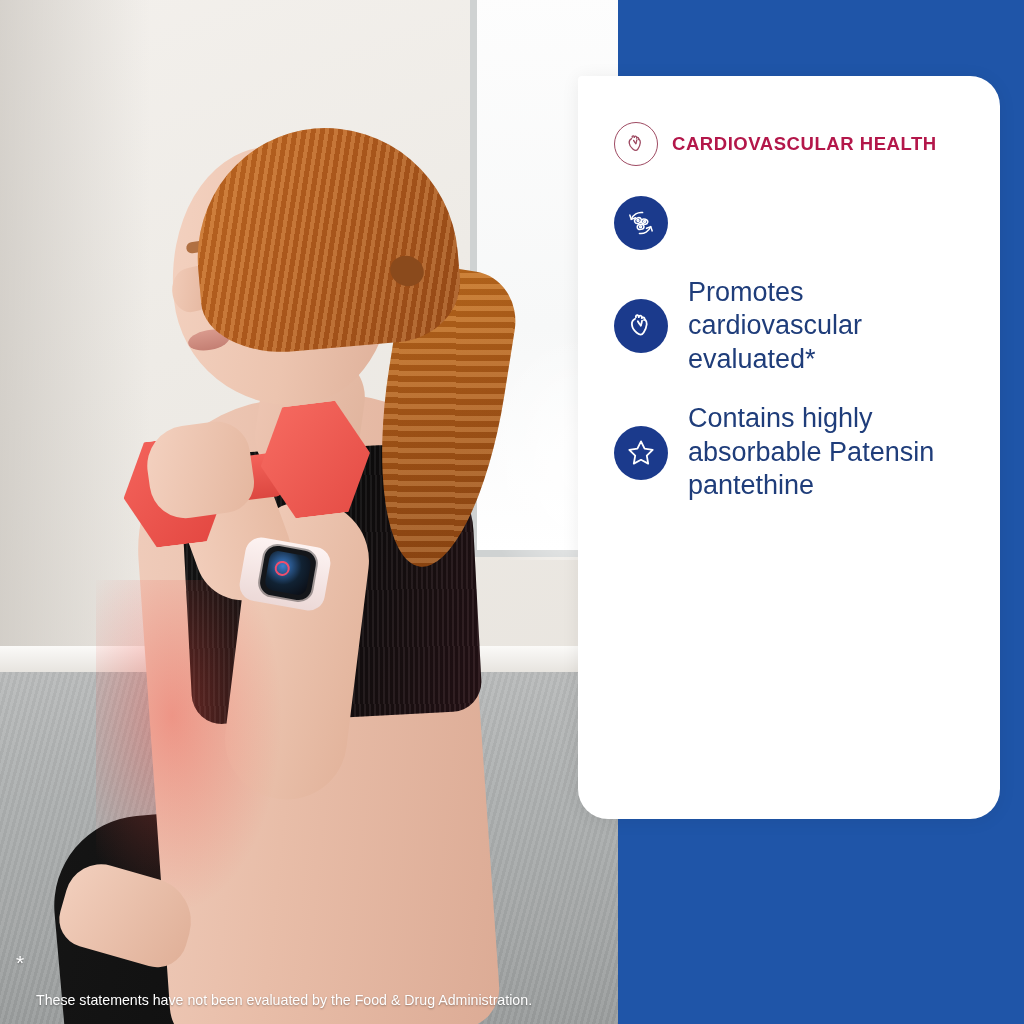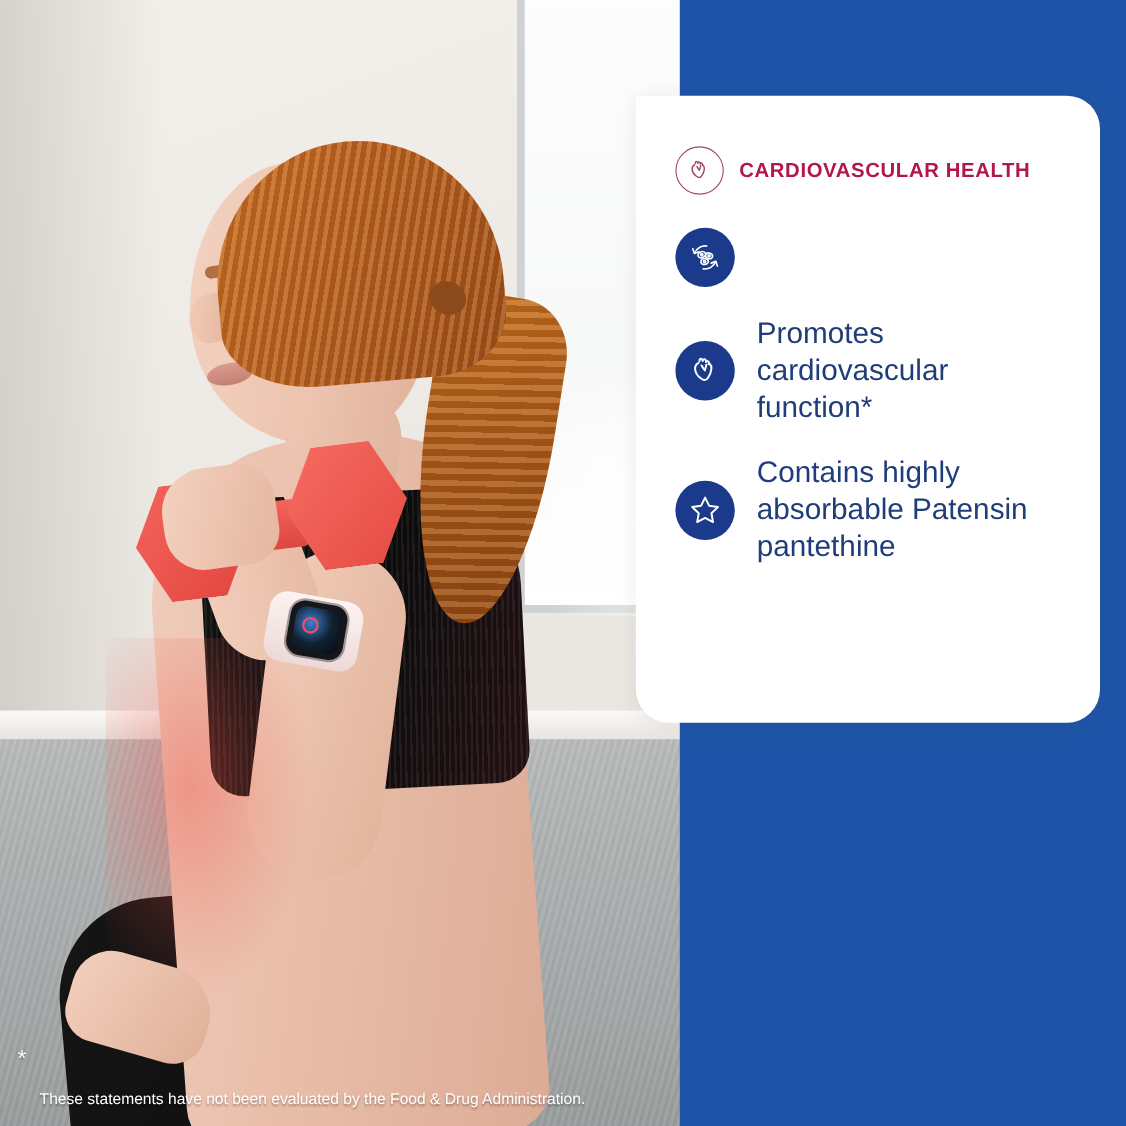--- a/index.html
+++ b/index.html
@@ -107,21 +107,21 @@
     box-shadow:0 0 0 2px rgba(0,0,0,.35);}
   .ph-watchface{position:absolute;left:5px;top:5px;right:5px;bottom:5px;border-radius:9px;
     background:radial-gradient(circle at 35% 35%,#3d7fd0,#123,#0a0a10);}
   .ph-watchface:after{content:"";position:absolute;left:7px;top:9px;width:11px;height:11px;
     border-radius:50%;border:2px solid #f04f6e;}
 
   
   .bluepanel{position:absolute;left:618px;top:0;width:406px;height:1024px;background:#1F55A8;}
 
   
-  .card{position:absolute;left:578px;top:87px;width:422px;height:570px;
+  .card{position:absolute;left:578px;top:76px;width:422px;height:743px;
     background:#ffffff;border-radius:4px 30px 30px 30px;
     box-shadow:0 2px 18px rgba(0,0,0,.07);overflow:hidden;}
 
   .card-inner{position:absolute;left:36px;top:46px;right:26px;}
 
   
   .badge-row{display:flex;align-items:center;gap:14px;}
   .badge-icon{width:42px;height:42px;flex:0 0 42px;border-radius:50%;
     border:1.6px solid #9E4A62;display:flex;align-items:center;justify-content:center;}
   .badge-text{font-size:18.5px;font-weight:bold;letter-spacing:.55px;color:#B3174A;white-space:nowrap;}
@@ -233,21 +233,21 @@
           <span class="bullet-icon">
             <svg width="32" height="32" viewBox="0 0 24 24" fill="none" stroke="#ffffff" stroke-width="1.35" stroke-linecap="round" stroke-linejoin="round">
               <path d="M8.2 5.4c-.3-.9.4-1.7 1.2-1.5.6.2.9.8.9 1.4"></path>
               <path d="M10.3 5.3c.1-.9 1-1.4 1.7-1 .6.3.8 1 .6 1.6"></path>
               <path d="M12.6 6c.5-.7 1.5-.7 1.9 0 .3.5.2 1.1-.2 1.5"></path>
               <path d="M7.6 6.6C6 7.4 5 9.1 5.2 11c.2 2.5 1.8 4.6 3.6 6 1 .8 2.2 1.4 3 1.4.9 0 1.6-.7 2.2-1.6 1.2-1.8 2.1-4 2.3-6.1.1-1.3-.3-2.6-1.2-3.4"></path>
               <path d="M9.6 8.4c.6 1.1 1.3 2.3 2.2 3.2"></path>
               <path d="M12.8 7.9c-.2 1.3-.5 2.6-1 3.8"></path>
             </svg>
           </span>
-          <span class="bullet-text">Promotes cardiovascular function*</span>
+          <span class="bullet-text">Promotes cardiovascular evaluated*</span>
         </div>
 
         <div class="bullet">
           <span class="bullet-icon">
             <svg width="34" height="34" viewBox="0 0 34 34" fill="none" stroke="#ffffff" stroke-width="1.8" stroke-linejoin="round">
               <path d="M17 5.4l3.6 7.3 8.1 1.2-5.9 5.7 1.4 8-7.2-3.8-7.2 3.8 1.4-8-5.9-5.7 8.1-1.2z"></path>
             </svg>
           </span>
           <span class="bullet-text">Contains highly absorbable Patensin pantethine</span>
         </div>

